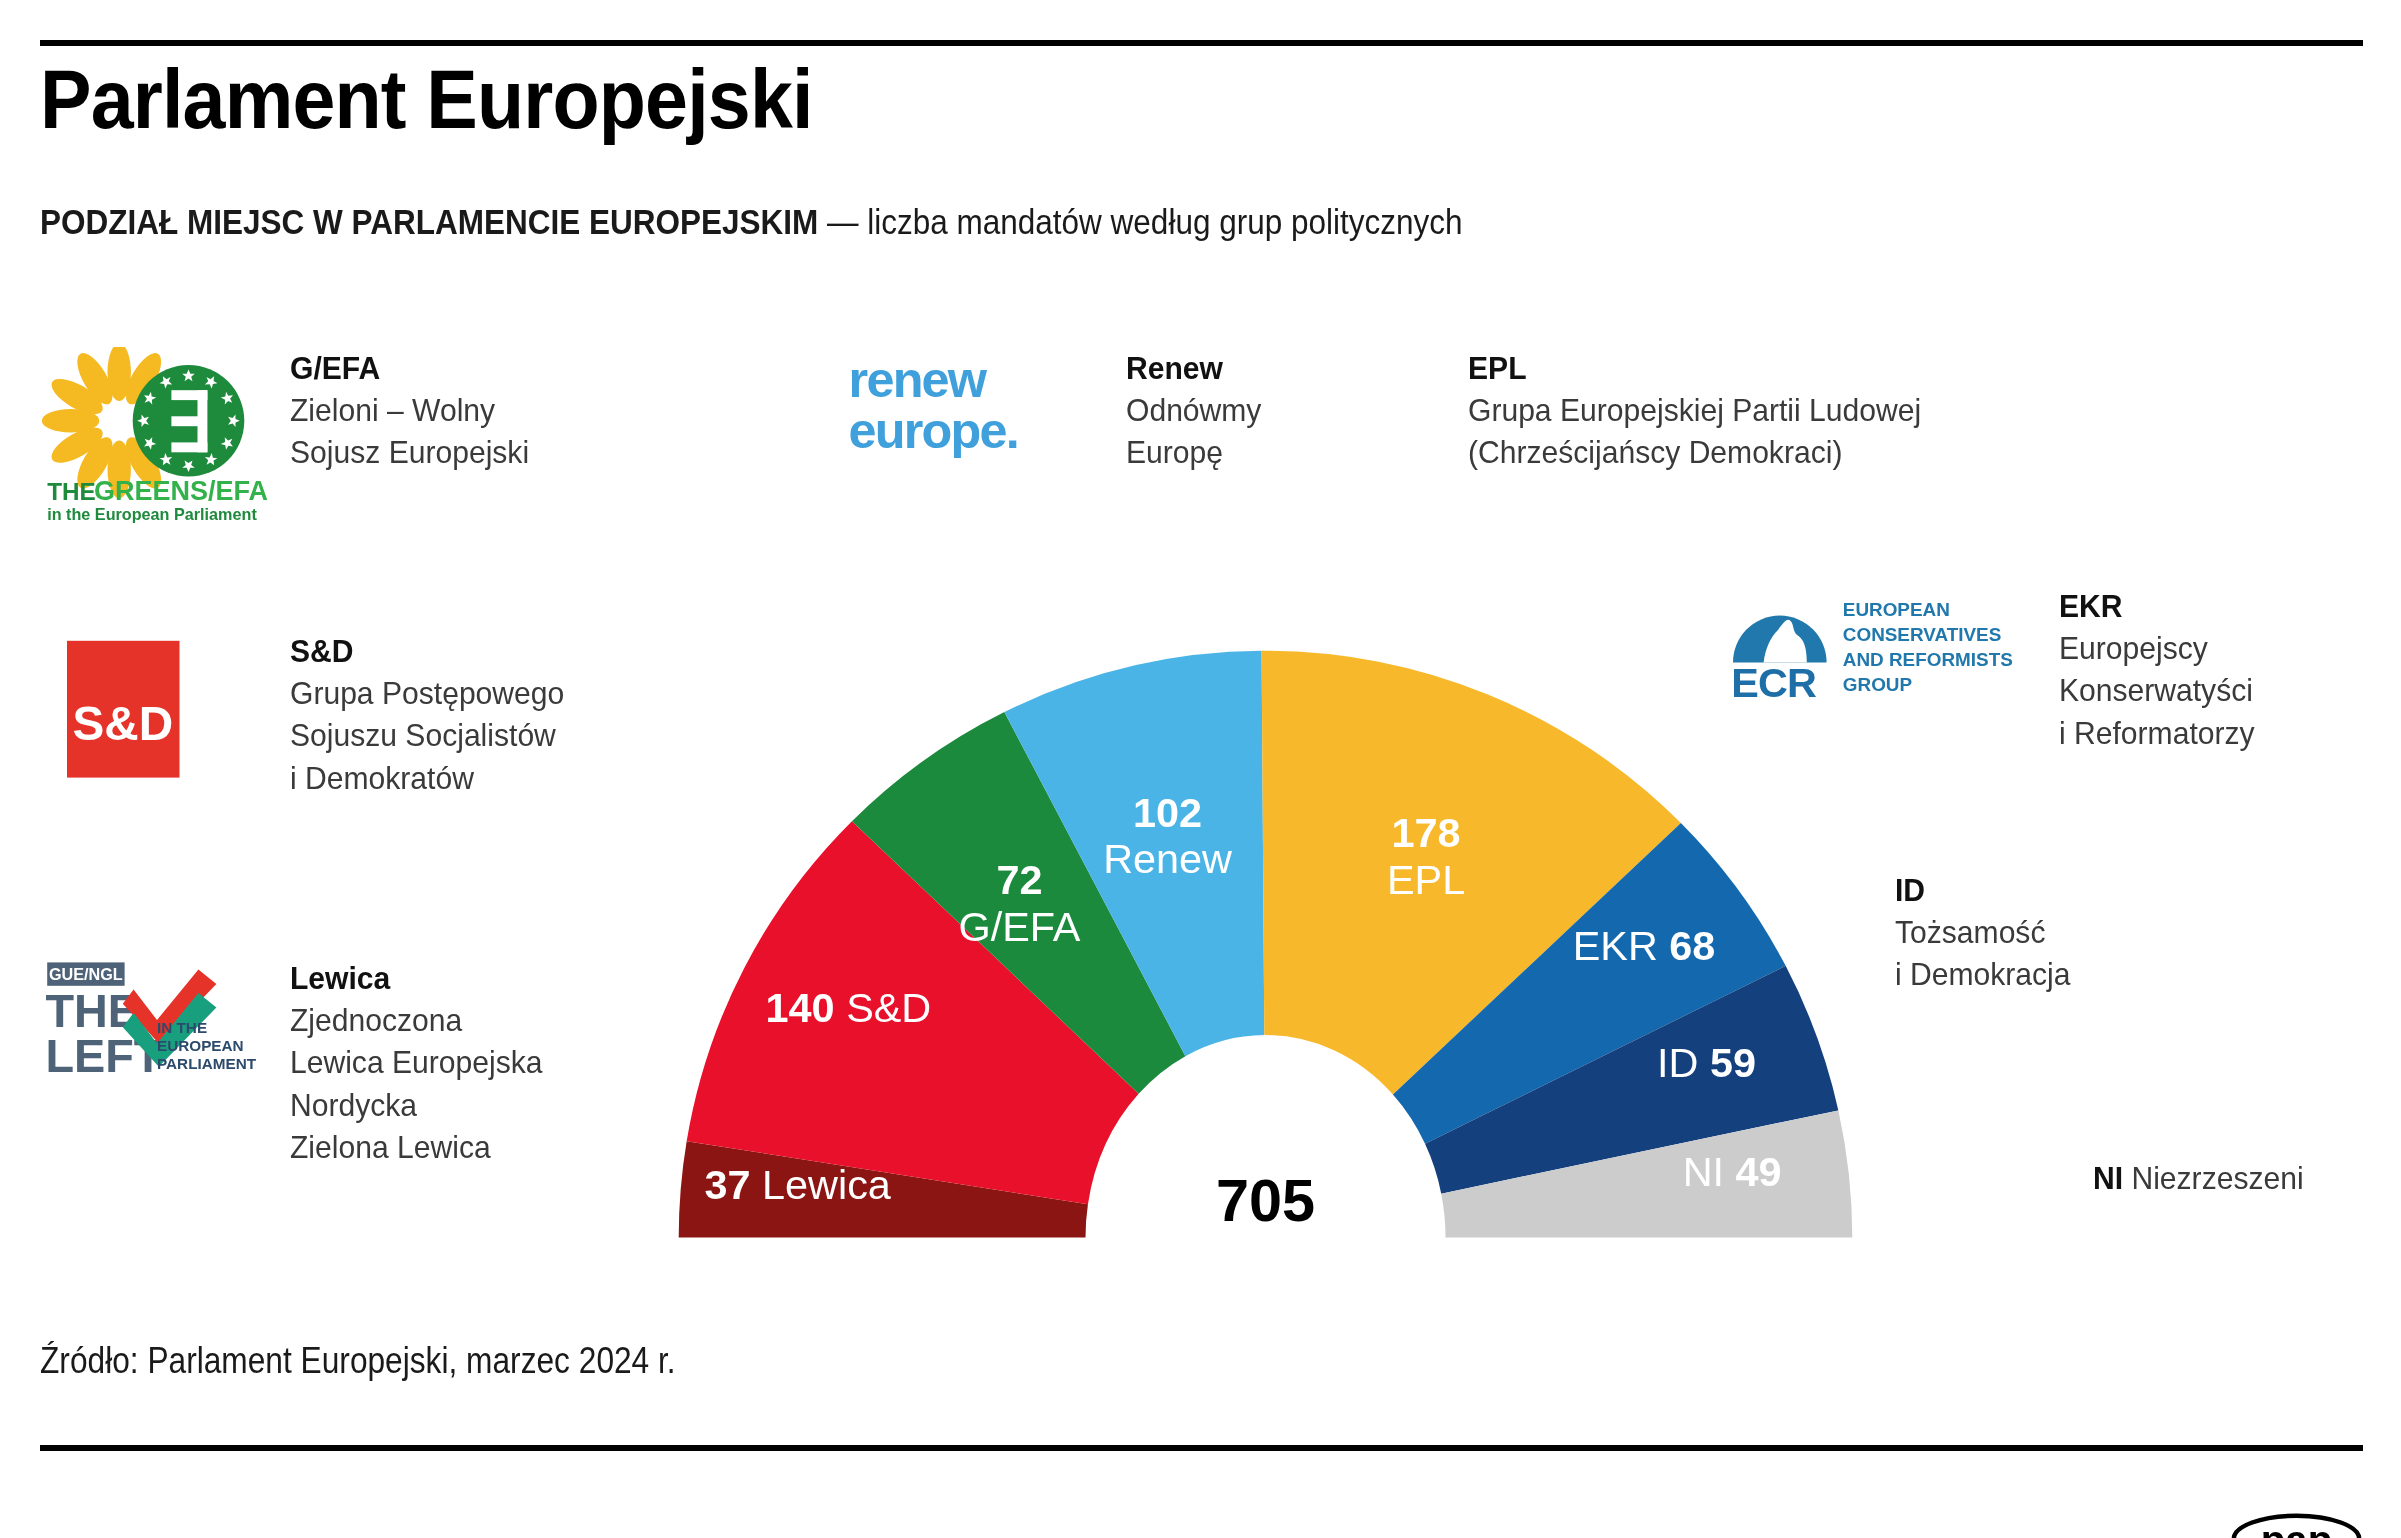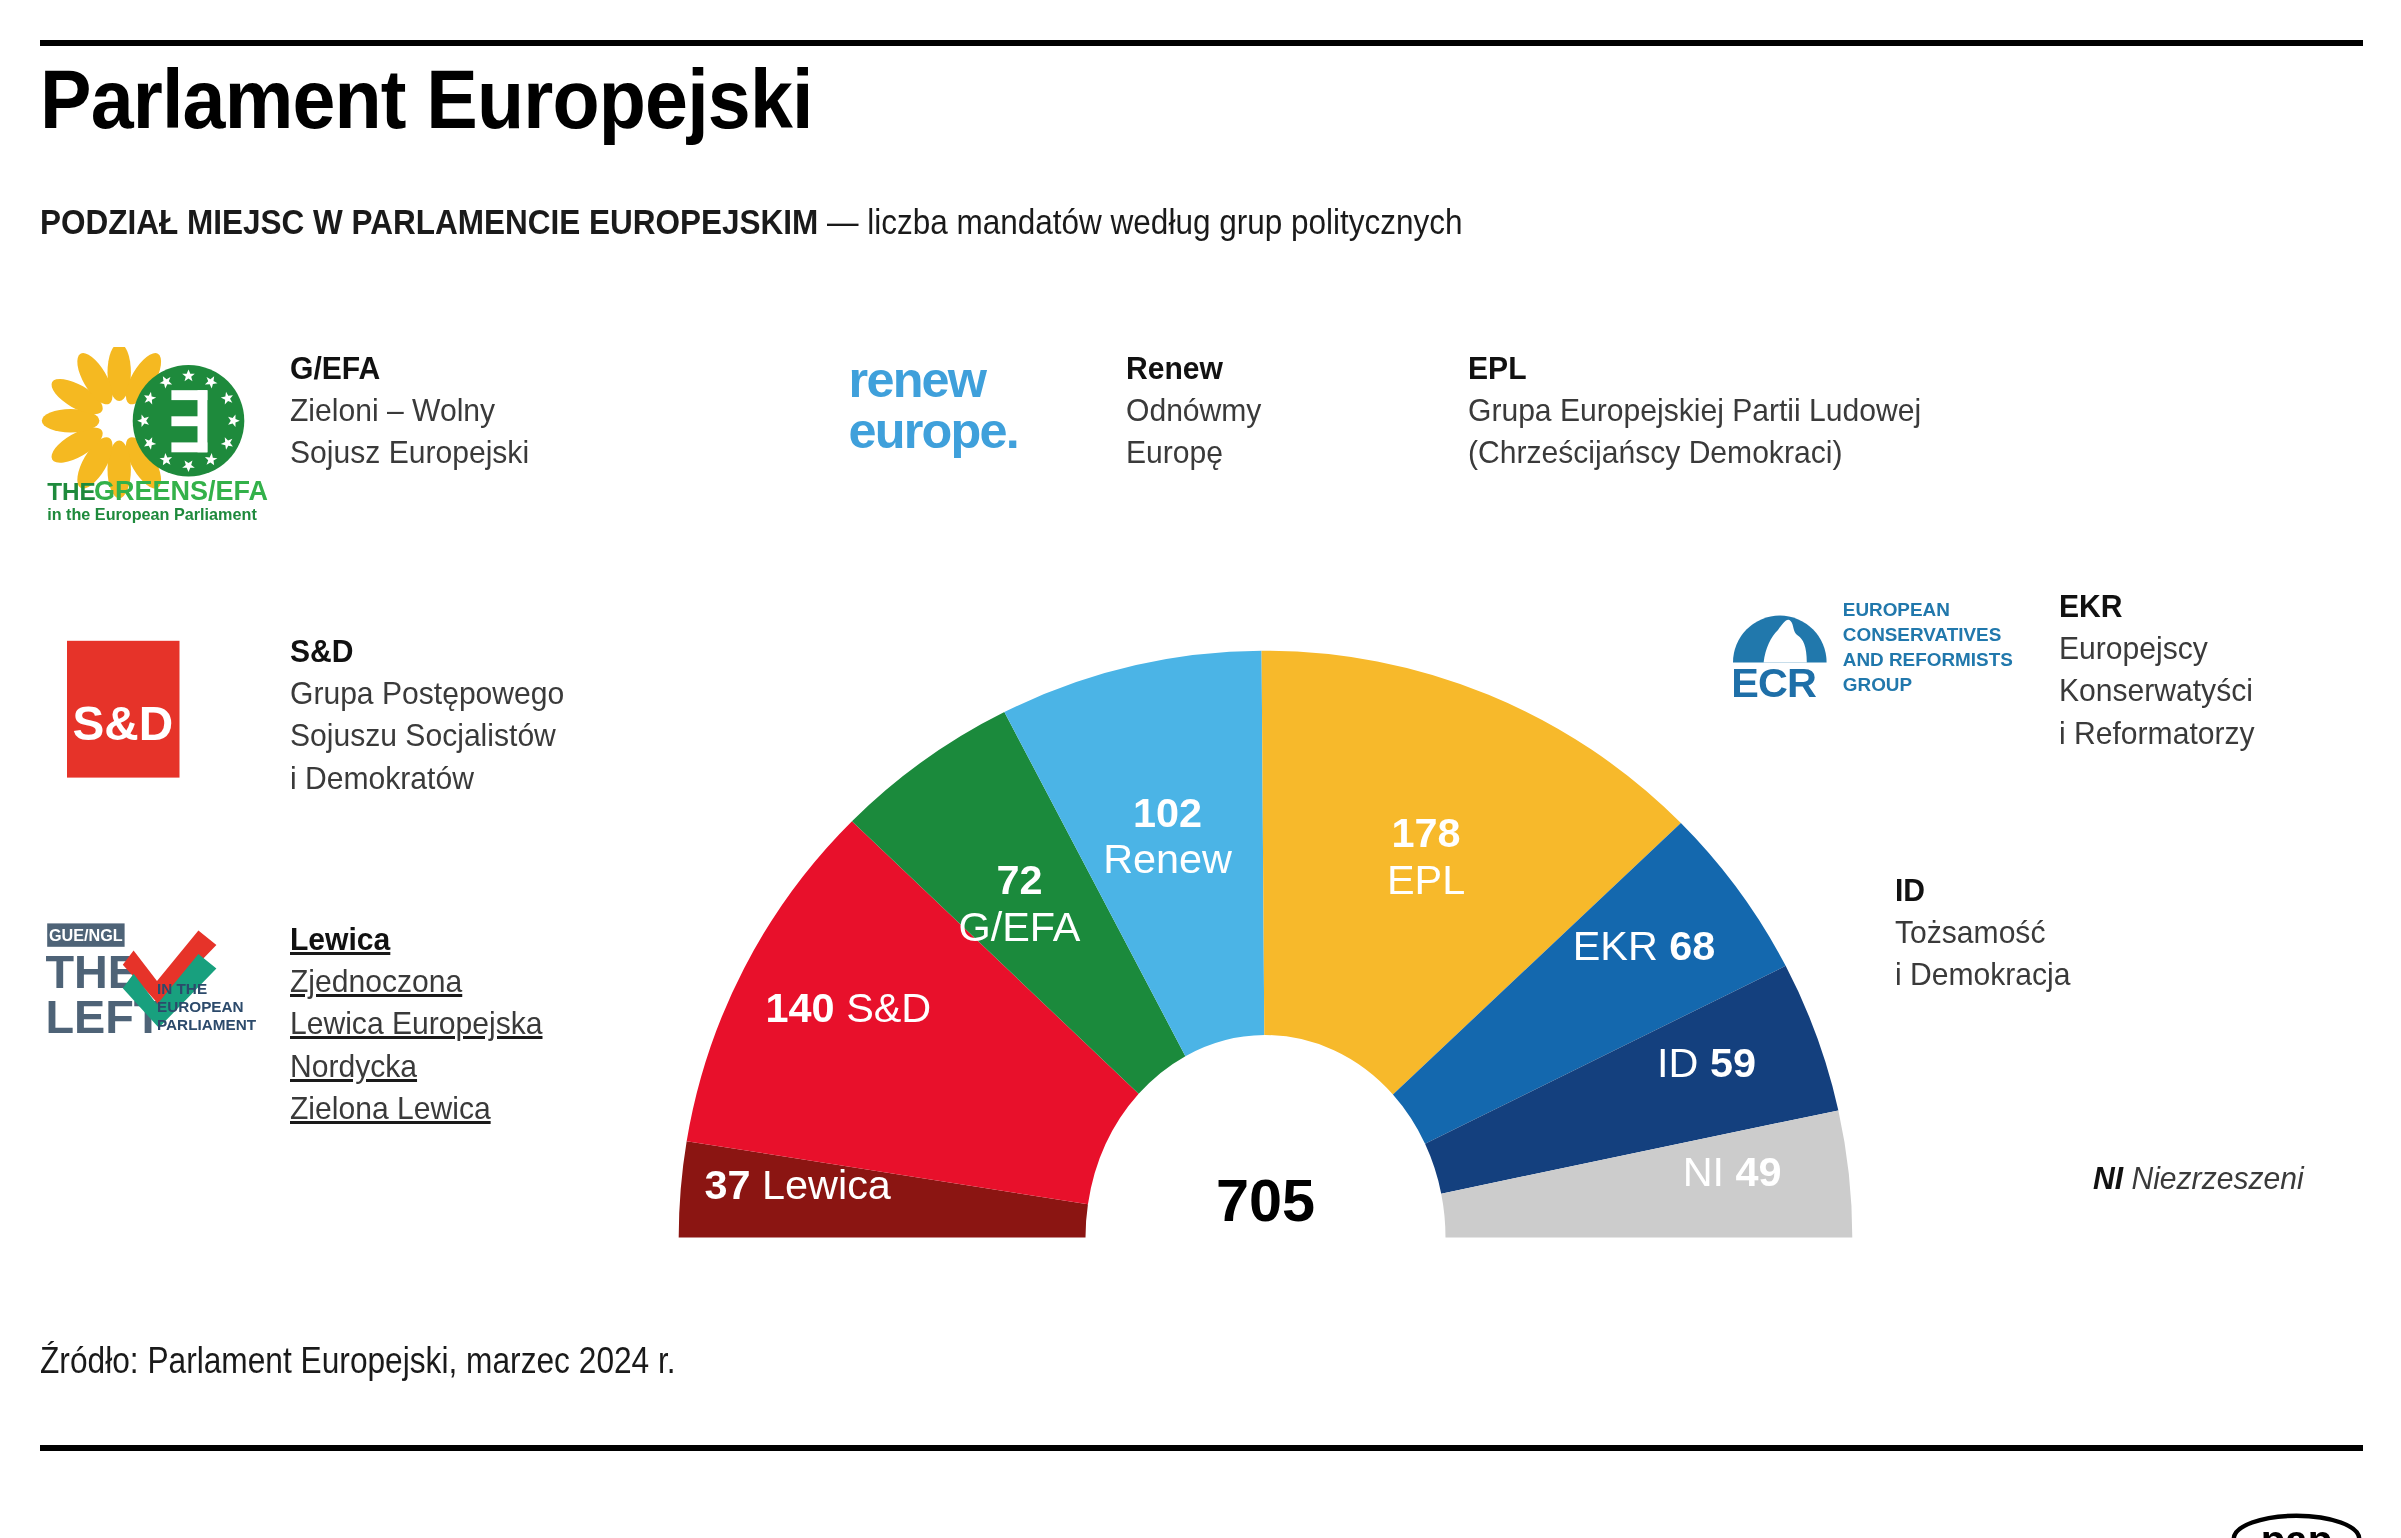--- a/index.html
+++ b/index.html
@@ -46,33 +46,33 @@
   .legend .txt .name{font-weight:700;color:#111;display:block;}
   .legend .txt .desc{font-weight:400;color:#3a3a3a;display:block;}
 
   .legend.right .txt{text-align:left;}
 
   
   #lg-gefa  {left:40px;  top:347px;}
   #lg-gefa  .logo{width:234px;margin-right:16px;}
   #lg-sd    {left:40px;  top:630px;}
   #lg-sd    .logo{width:234px;margin-right:16px;}
-  #lg-lewica{left:40px;  top:918px;text-decoration:underline;}
+  #lg-lewica{left:40px;  top:957px;}
   #lg-lewica .logo{width:234px;margin-right:16px;}
 
   #lg-renew {left:845px; top:347px;}
   #lg-renew .logo{width:261px;margin-right:20px;}
   #lg-epl   {left:1468px;top:347px;}
   #lg-epl   .logo{width:297px;margin-right:20px;}
 
   #lg-ekr   {left:1724px;top:585px;}
   #lg-ekr   .logo{width:315px;margin-right:20px;}
   #lg-id    {left:1895px;top:869px;}
   #lg-id    .logo{width:180px;margin-right:20px;}
-  #lg-ni    {left:2093px;top:1157px;font-style:italic;}
+  #lg-ni    {left:2093px;top:1157px;}
   #lg-ni    .txt{font-size:32px;}
   #lg-ni    .txt .ni-code{font-weight:700;color:#111;}
   #lg-ni    .txt .ni-name{font-weight:400;color:#3a3a3a;}
 
   
   #hemicycle{
     position:absolute;left:662px;top:630px;width:1207px;height:630px;
   }
   .seg-label{
     font-family:"Liberation Sans", sans-serif;

